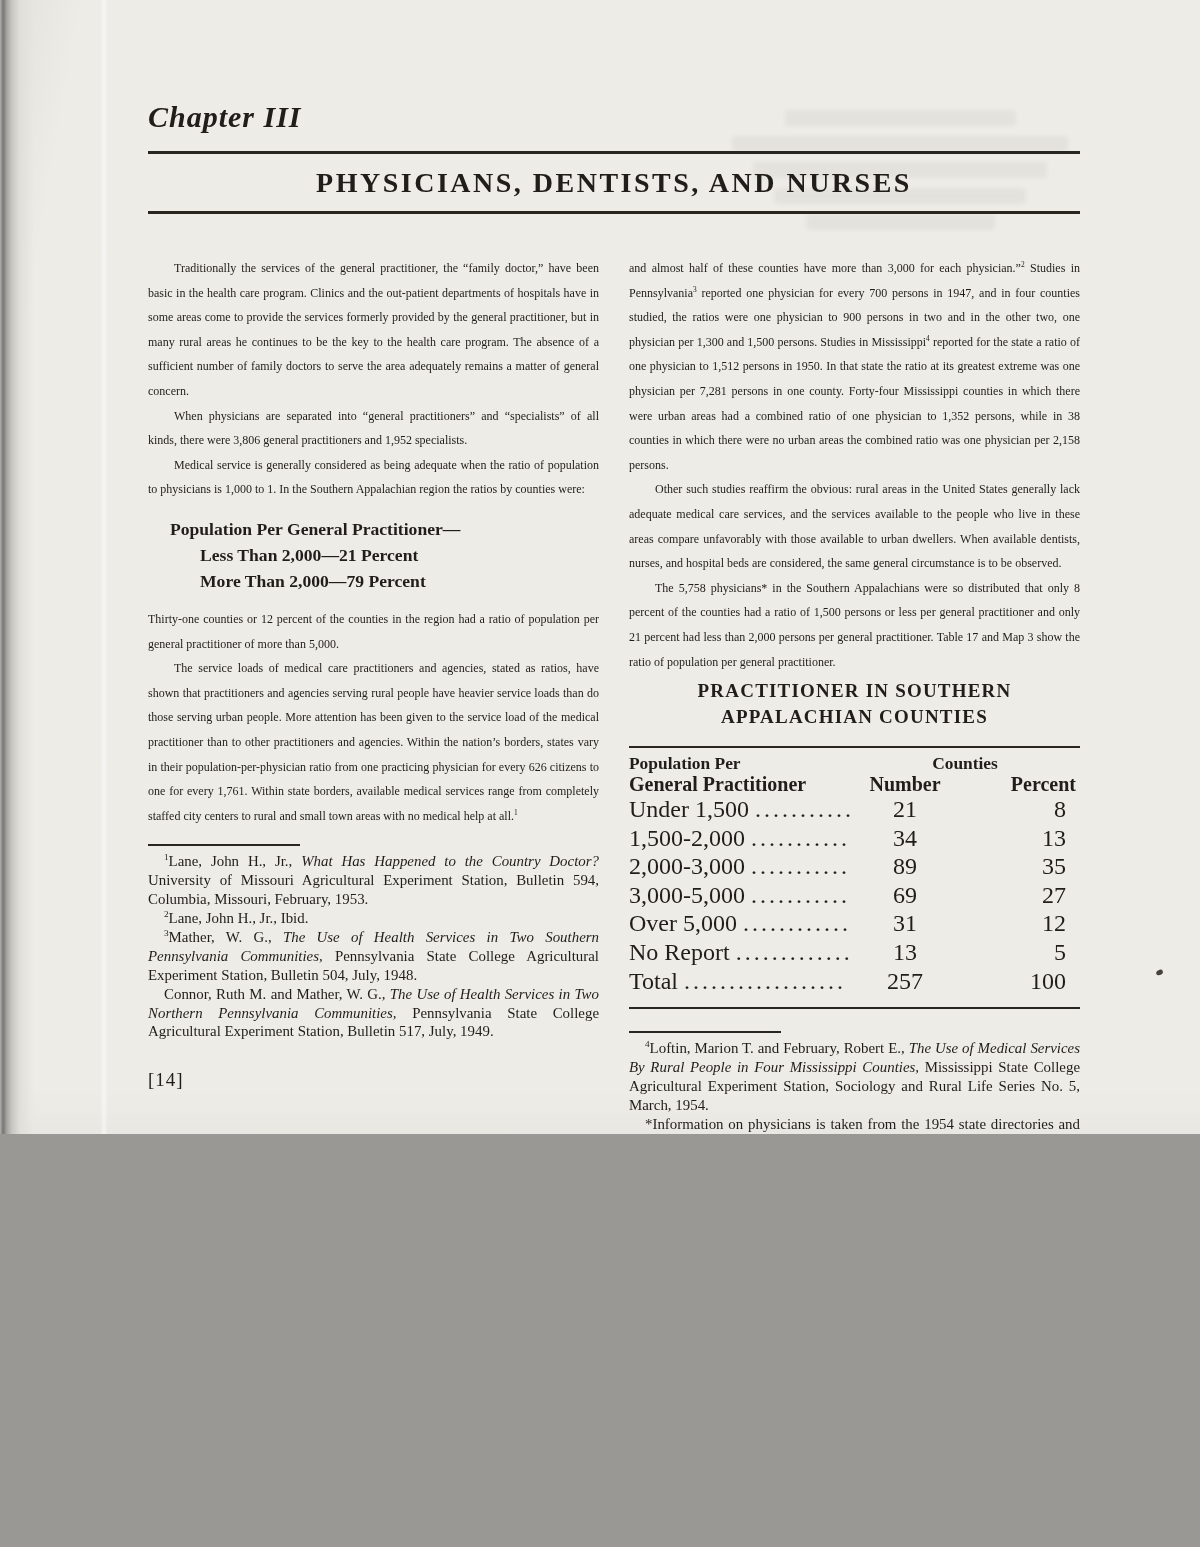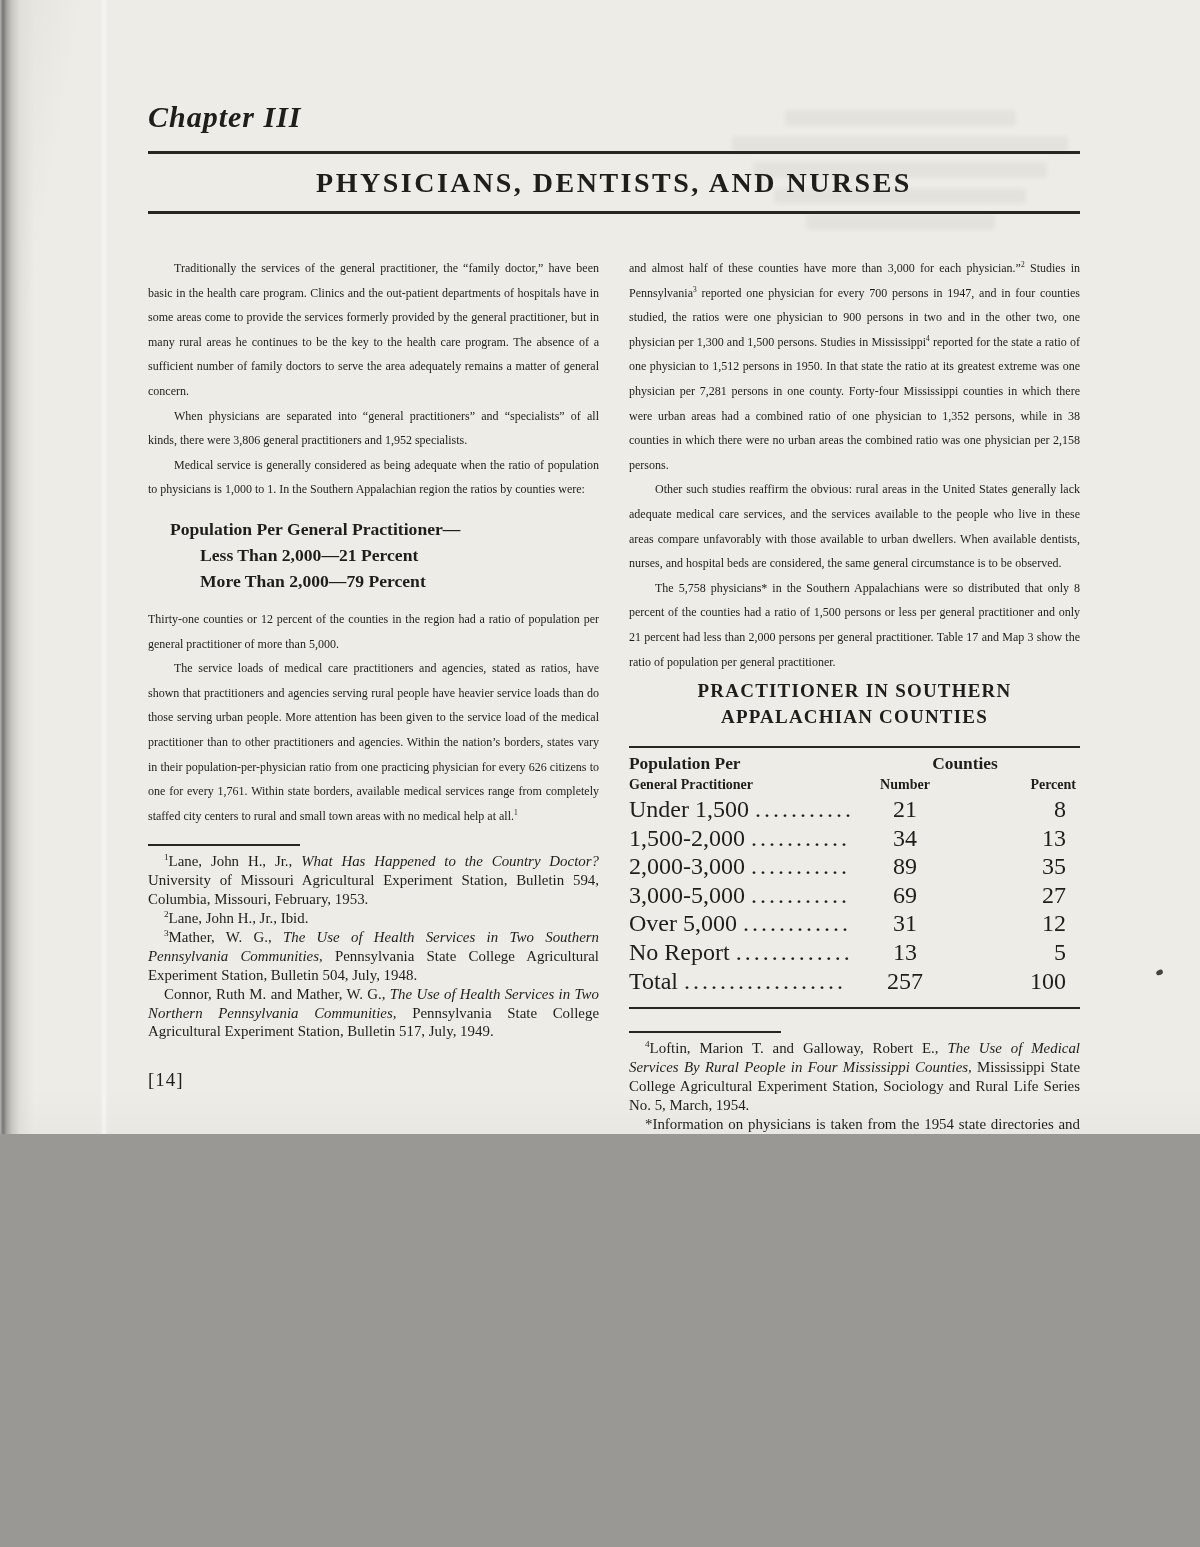--- a/index.html
+++ b/index.html
@@ -73,21 +73,21 @@
 
   
   .tbl-caption { text-align:center; font-weight:bold; font-size:18.5px; margin-top:10px; }
   .tbl-title { text-align:center; font-weight:bold; font-size:19px;
     letter-spacing:1.2px; line-height:26px; margin-top:4px; }
   .tbl { margin-top:16px; border-top:2.5px solid #29251f; border-bottom:2.5px solid #29251f;
     padding:5px 0 12px; }
   .trow { display:grid; grid-template-columns:1fr 110px 120px; align-items:baseline; }
   .thead1 { font-weight:bold; font-size:17.4px; line-height:21px; }
   .thead1 .h-counties { grid-column:2/4; text-align:center; font-weight:bold; }
-  .thead2 { font-weight:bold; font-size:14px; line-height:21px; }
+  .thead2 { font-weight:bold; font-size:20px; line-height:21px; }
   .thead2 .h-num { text-align:center; }
   .thead2 .h-pct { text-align:right; padding-right:4px; }
   .tdata { font-size:24px; line-height:28.6px; }
   .tdata .t-label { white-space:nowrap; overflow:hidden; }
   .tdata .t-dots { letter-spacing:3px; }
   .tdata .t-num { text-align:center; }
   .tdata .t-pct { text-align:right; padding-right:14px; }
   .rc-footrule { margin-top:22px; }
 </style>
 </head>
@@ -195,20 +195,20 @@
             <div class="trow tdata">
               <span class="t-label"><span>Total</span> <span class="t-dots">..................</span></span>
               <span class="t-num">257</span>
               <span class="t-pct">100</span>
             </div>
           </div>
         </div>
 
         <div class="footnote-rule rc-footrule"></div>
         <div class="footnotes">
-          <p><sup>4</sup><span>Loftin, Marion T. and Galloway, Robert E., </span><i>The Use of Medical Services By Rural People in Four Mississippi Counties,</i><span> Mississippi State College Agricultural Experiment Station, Sociology and Rural Life Series No. 5, March, 1954.</span></p>
+          <p><sup>4</sup><span>Loftin, Marion T. and February, Robert E., </span><i>The Use of Medical Services By Rural People in Four Mississippi Counties,</i><span> Mississippi State College Agricultural Experiment Station, Sociology and Rural Life Series No. 5, March, 1954.</span></p>
           <p><span>*Information on physicians is taken from the 1954 state directories and ratios computed on the basis of the 1950 census of population.</span></p>
         </div>
       </div>
 
     </div>
   </div>
 </div>
 
 </body></html>

